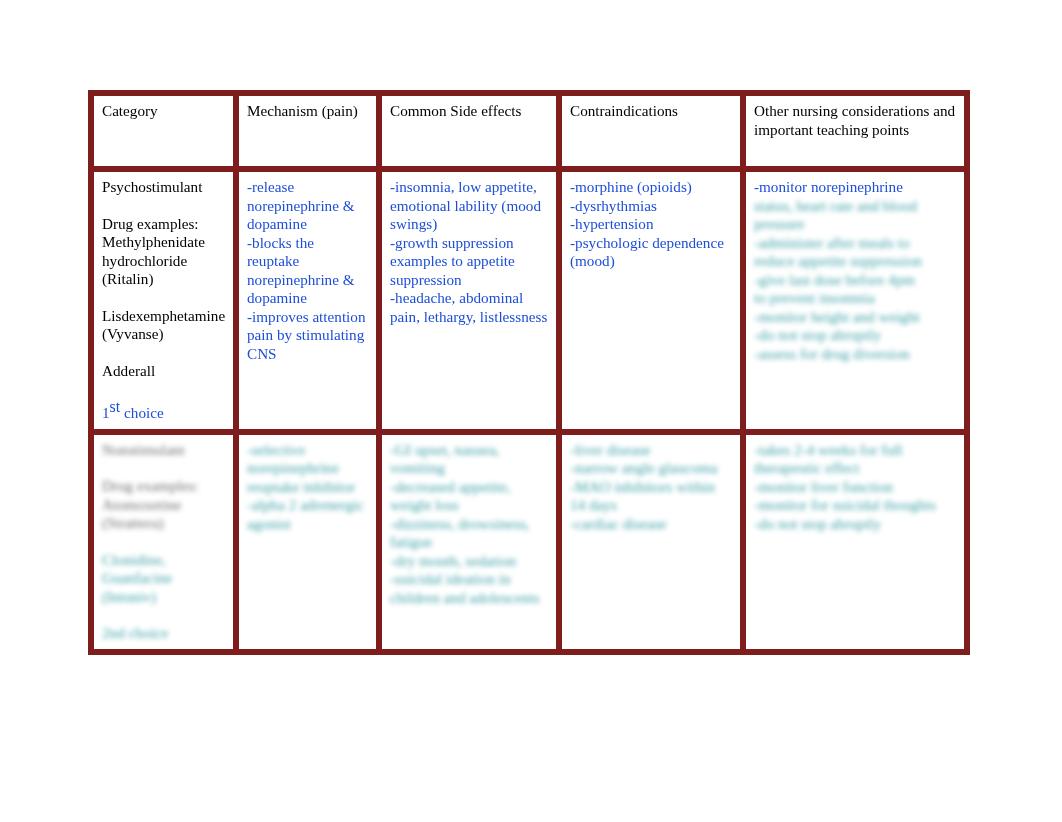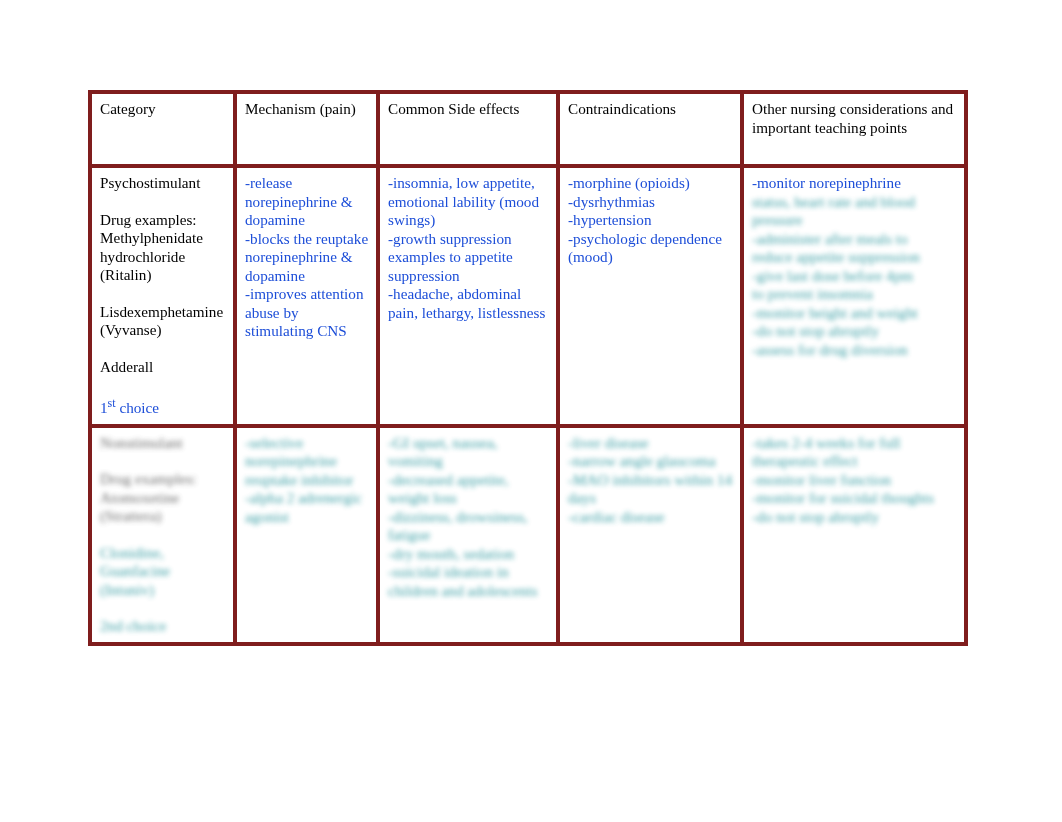--- a/index.html
+++ b/index.html
@@ -24,21 +24,21 @@
   }
   table.drug-table {
     position: absolute;
     left: 88px;
     top: 90px;
     border-collapse: collapse;
     table-layout: fixed;
     width: 876px;
   }
   table.drug-table td {
-    border: 4px solid #7f1d1d;
+    border: 6px solid #7f1d1d;
     vertical-align: top;
     padding: 6px 6px 6px 8px;
     font-size: 15.2px;
     line-height: 18.5px;
     font-family: "Liberation Serif", serif;
   }
   col.c1 { width: 145px; }
   col.c2 { width: 143px; }
   col.c3 { width: 180px; }
   col.c4 { width: 184px; }
@@ -67,21 +67,21 @@
   p.blk, p.teal {
     margin: 0 0 0 0;
   }
   .para {
     margin: 0;
   }
   .spacer {
     height: 18px;
   }
   sup {
-    font-size: 12px;
+    font-size: 16px;
     vertical-align: super;
   }
   
   .blur-teal {
     color: #1a8f96;
     filter: blur(2.6px);
     -webkit-filter: blur(2.6px);
     opacity: 0.85;
   }
   .blur-dark {
@@ -134,21 +134,21 @@
           <div class="spacer"></div>
           <p class="para blk">Lisdexemphetamine (Vyvanse)</p>
           <div class="spacer"></div>
           <p class="para blk">Adderall</p>
           <div class="spacer"></div>
           <p class="para teal"><span>1<sup>st</sup> choice</span></p>
         </td>
         <td class="cell-clip">
           <p class="para teal">-release norepinephrine &amp; dopamine</p>
           <p class="para teal">-blocks the reuptake norepinephrine &amp; dopamine</p>
-          <p class="para teal">-improves attention abuse by stimulating CNS</p>
+          <p class="para teal">-improves attention pain by stimulating CNS</p>
         </td>
         <td class="cell-clip">
           <p class="para teal">-insomnia, low appetite, emotional lability (mood swings)</p>
           <p class="para teal">-growth suppression examples to appetite suppression</p>
           <p class="para teal">-headache, abdominal pain, lethargy, listlessness</p>
         </td>
         <td class="cell-clip">
           <p class="para teal">-morphine (opioids)</p>
           <p class="para teal">-dysrhythmias</p>
           <p class="para teal">-hypertension</p>

